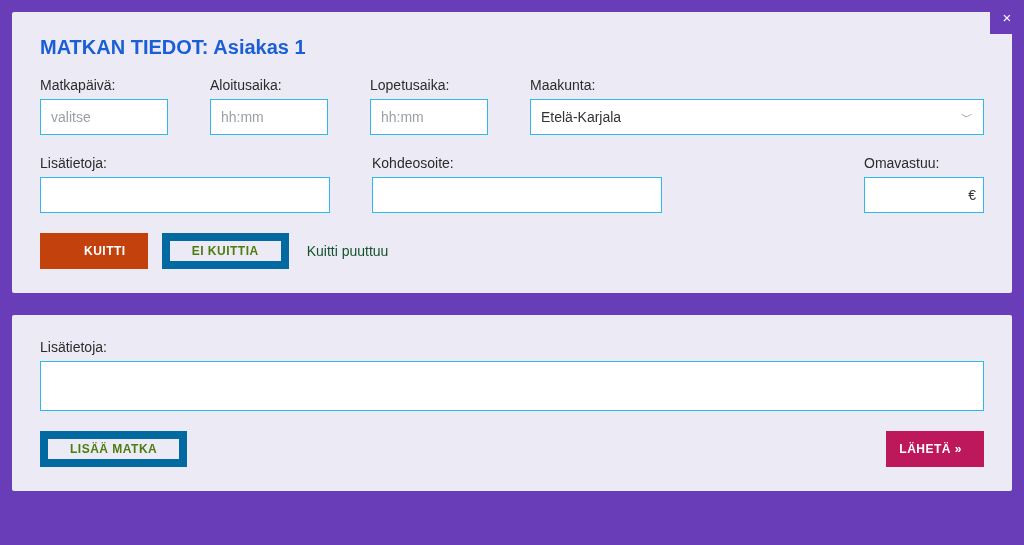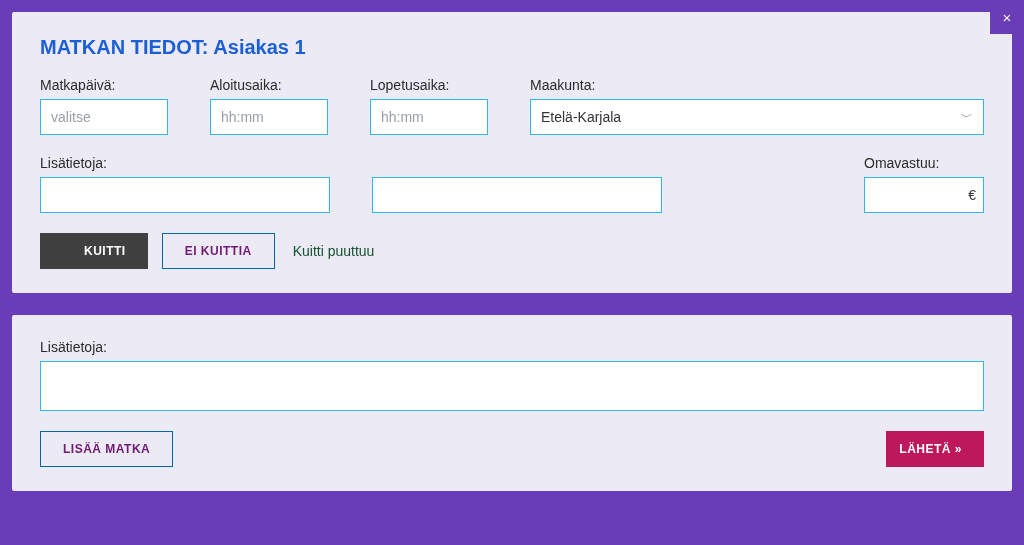--- a/index.html
+++ b/index.html
@@ -101,27 +101,27 @@
     border: none;
     height: 36px;
     padding: 0 22px;
     font-size: 12px;
     font-weight: 600;
     letter-spacing: 0.5px;
     cursor: pointer;
     color: #fff;
   }
   .btn-cyan-solid {
-    background: #404040;
+    background: #c2410c;
     padding-left: 44px;
   }
   .btn-cyan-outline {
     background: transparent;
-    border: 1px solid #0369a1;
-    color: #701a75;
+    border: 8px solid #0369a1;
+    color: #4d7c0f;
   }
   .status-text {
     font-size: 14px;
     color: #14532d;
     margin-left: 4px;
   }
   .textarea {
     width: 100%;
     height: 50px;
     border: 1px solid #2fb9ea;
@@ -179,20 +179,21 @@
       </div>
     </div>
   </div>
 
   <div class="row">
     <div class="field">
       <span class="label">Lisätietoja:</span>
       <input class="input w-med" style="">
     </div>
     <div class="field">
+      <span class="label">Kohdeosoite:</span>
       <input class="input w-large" style="">
     </div>
     <div class="field" style="margin-left:auto">
       <span class="label">Omavastuu:</span>
       <div class="euro-wrap">
         <input class="input w-omav" style="">
         <span class="euro">€</span>
       </div>
     </div>
   </div>

